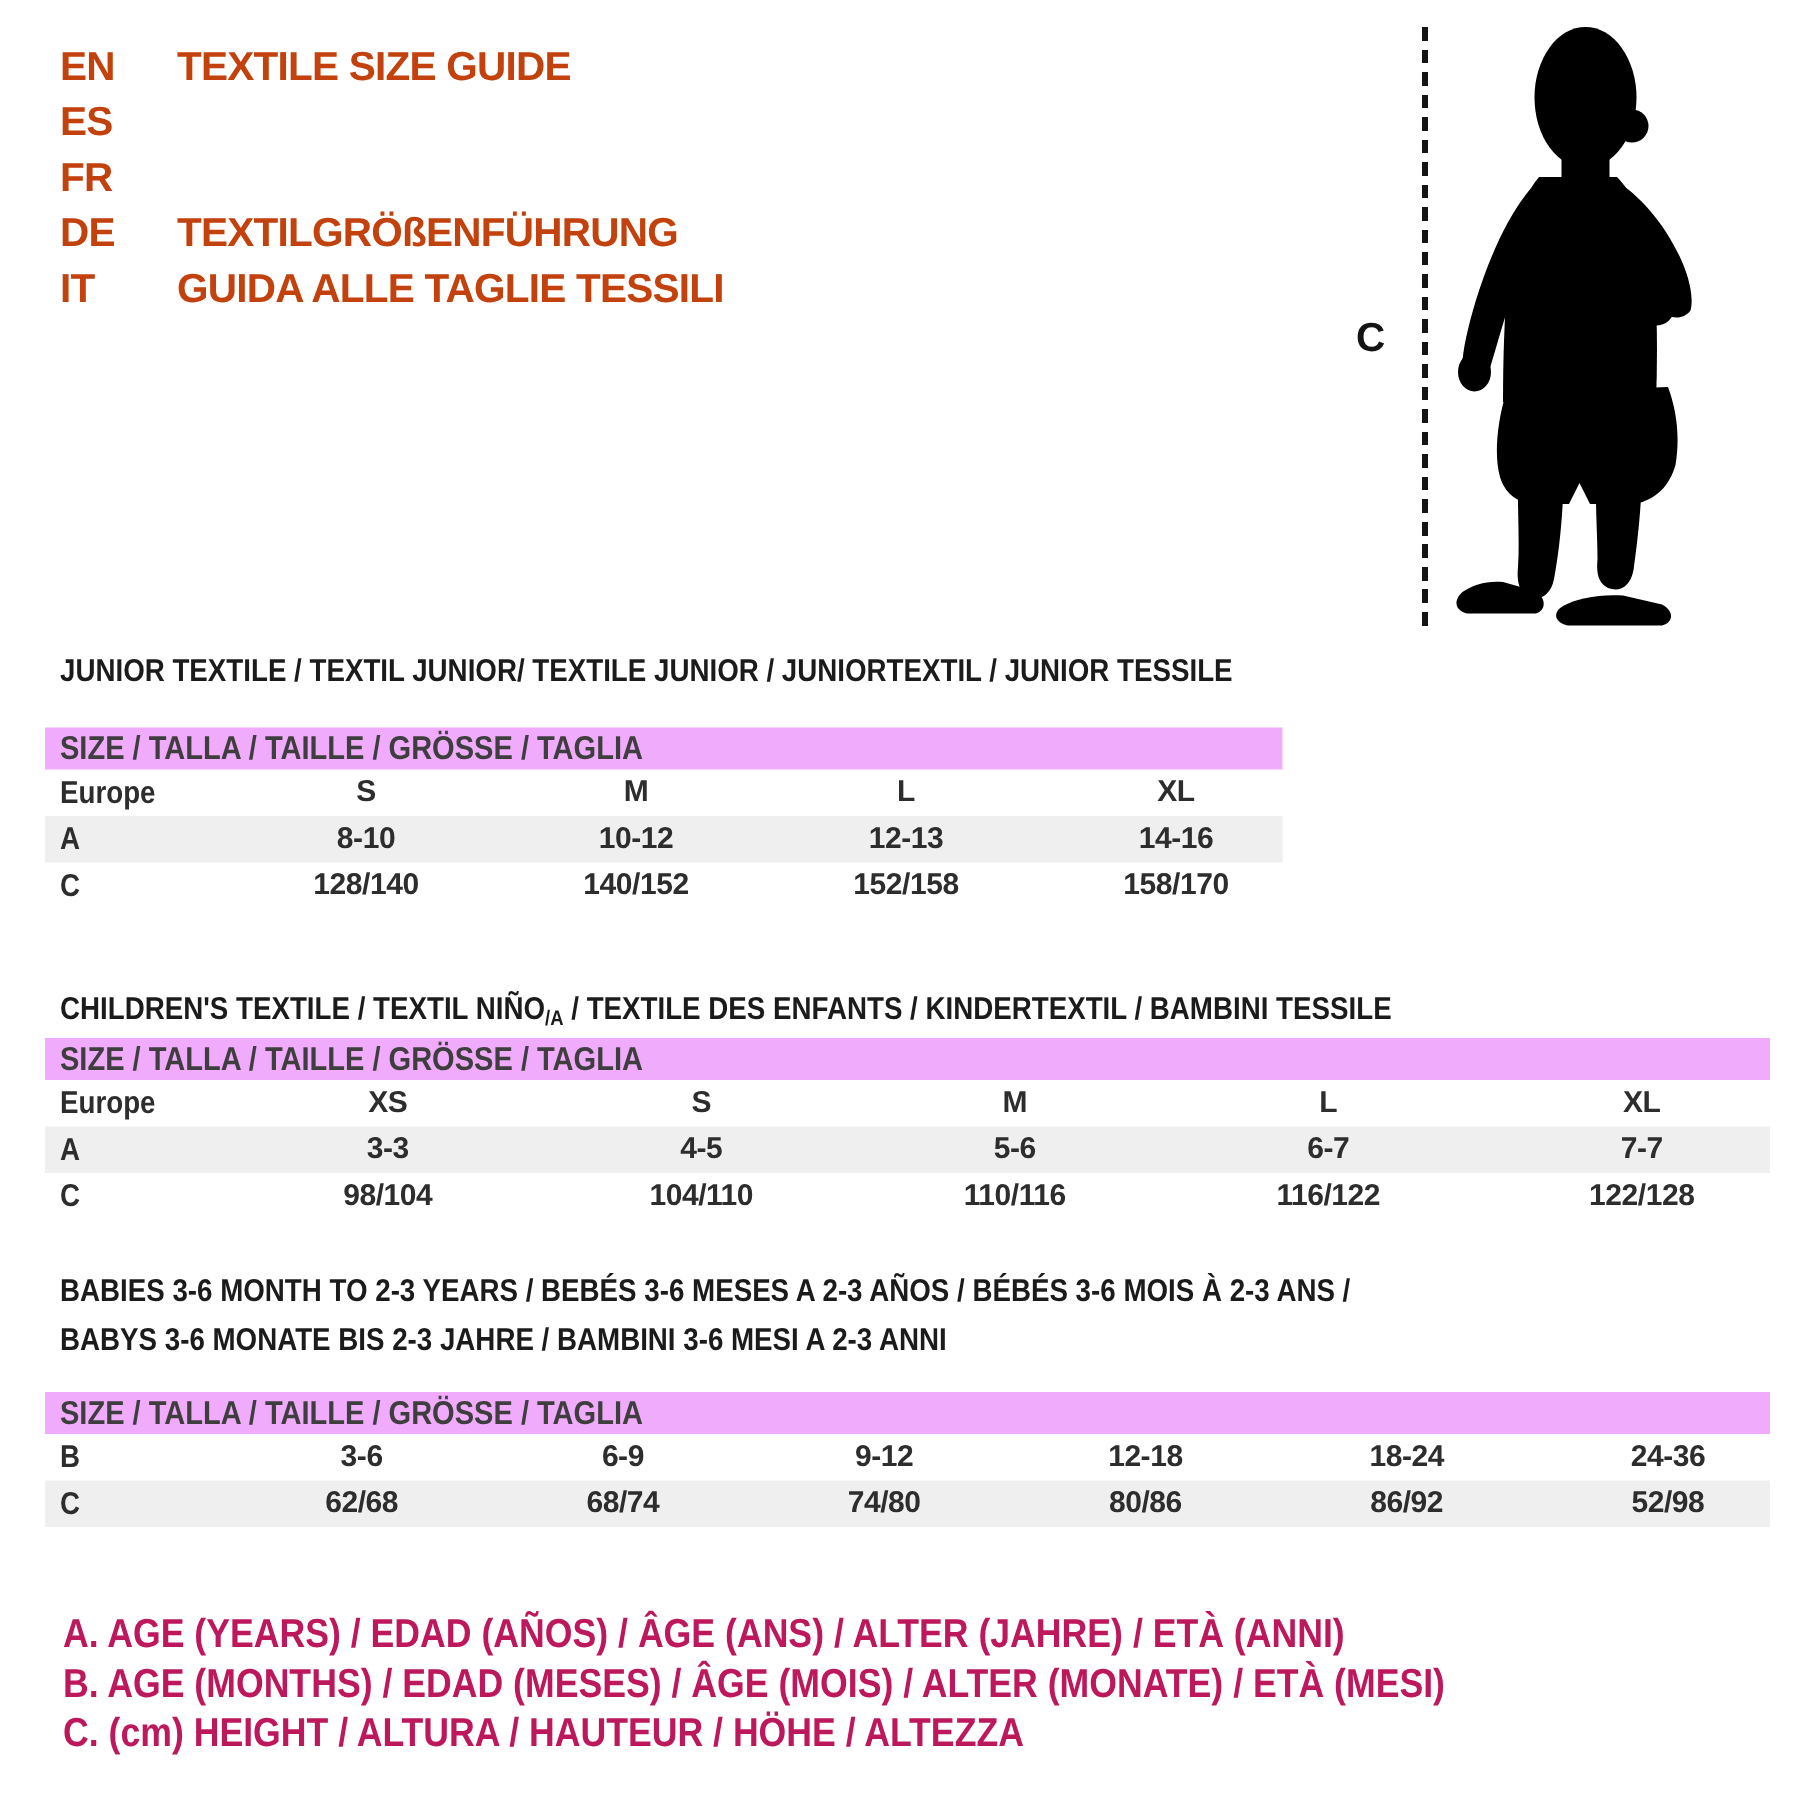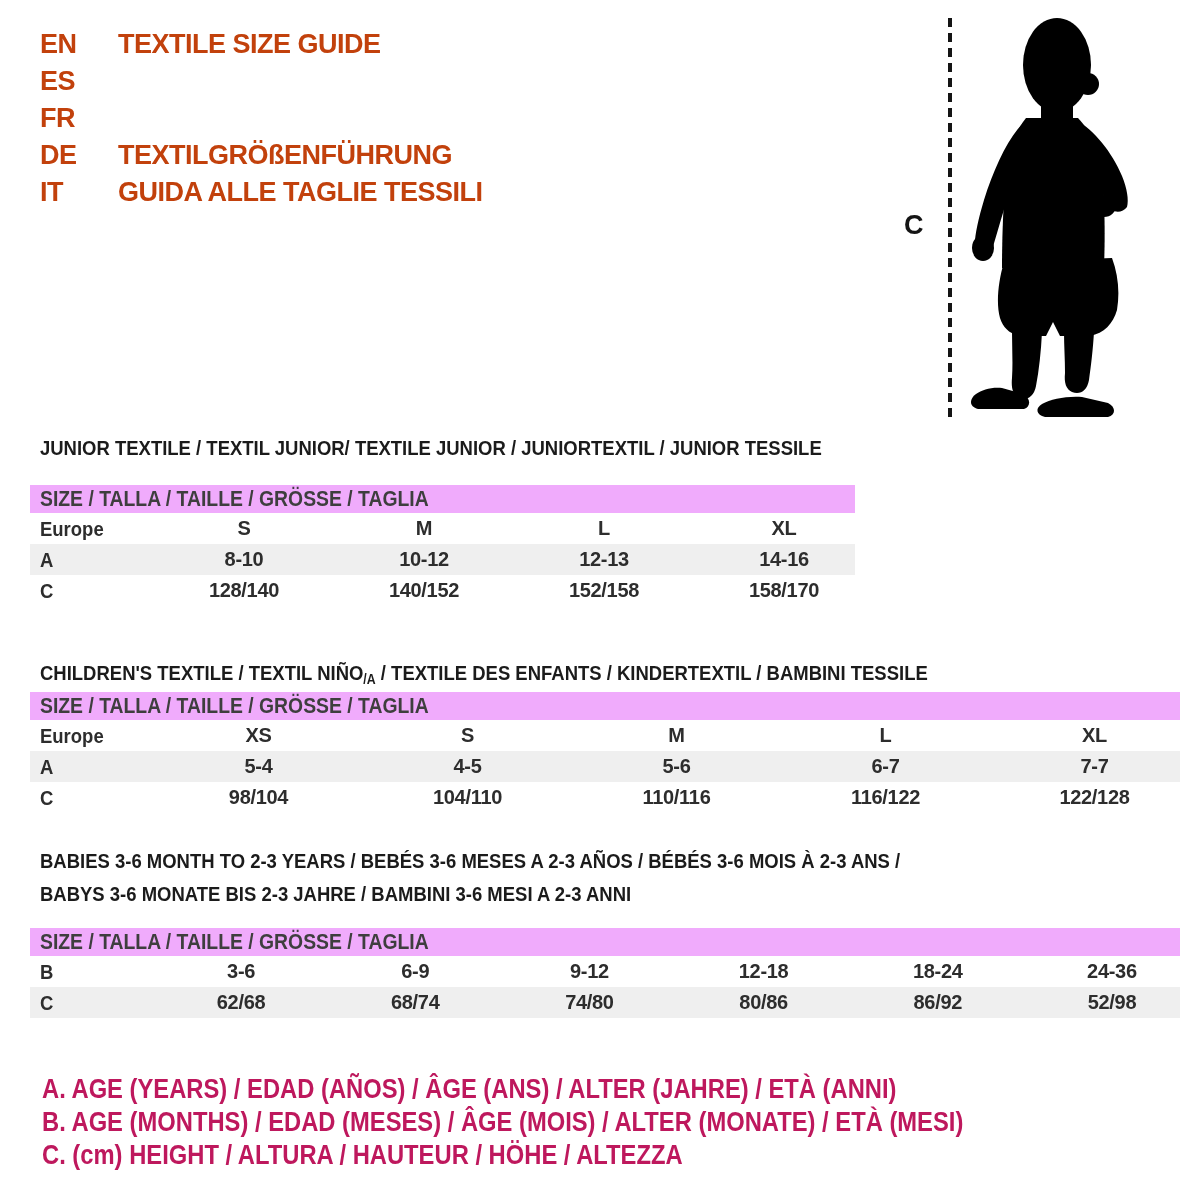--- a/index.html
+++ b/index.html
@@ -130,21 +130,21 @@
     <div class="trow">
       <div class="tlabel"><span class="cond">Europe</span></div>
       <div class="tcell">XS</div>
       <div class="tcell">S</div>
       <div class="tcell">M</div>
       <div class="tcell">L</div>
       <div class="tcell">XL</div>
     </div>
     <div class="trow shaded">
       <div class="tlabel"><span class="cond">A</span></div>
-      <div class="tcell">5-4</div>
+      <div class="tcell">3-3</div>
       <div class="tcell">4-5</div>
       <div class="tcell">5-6</div>
       <div class="tcell">6-7</div>
       <div class="tcell">7-7</div>
     </div>
     <div class="trow">
       <div class="tlabel"><span class="cond">C</span></div>
       <div class="tcell">98/104</div>
       <div class="tcell">104/110</div>
       <div class="tcell">110/116</div>

